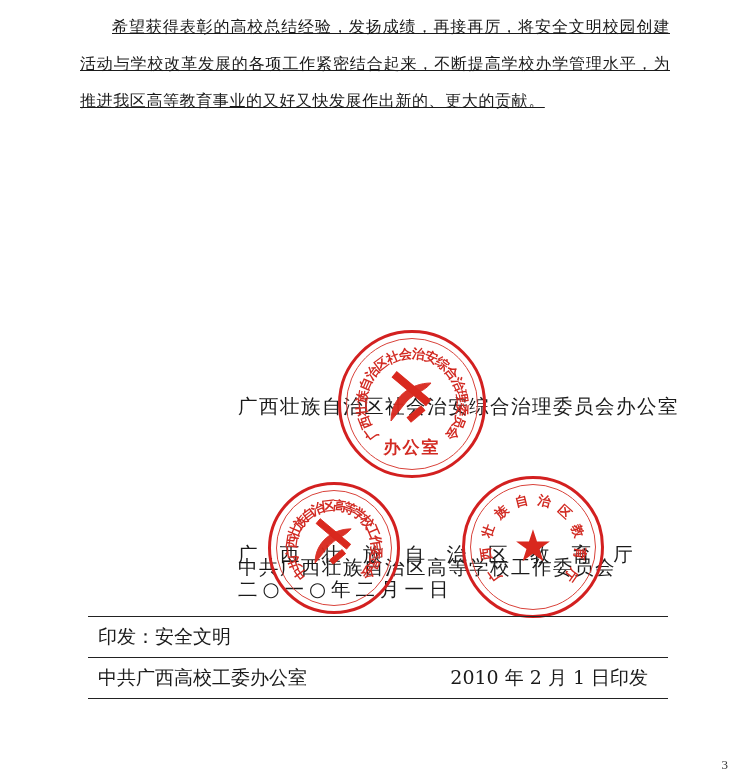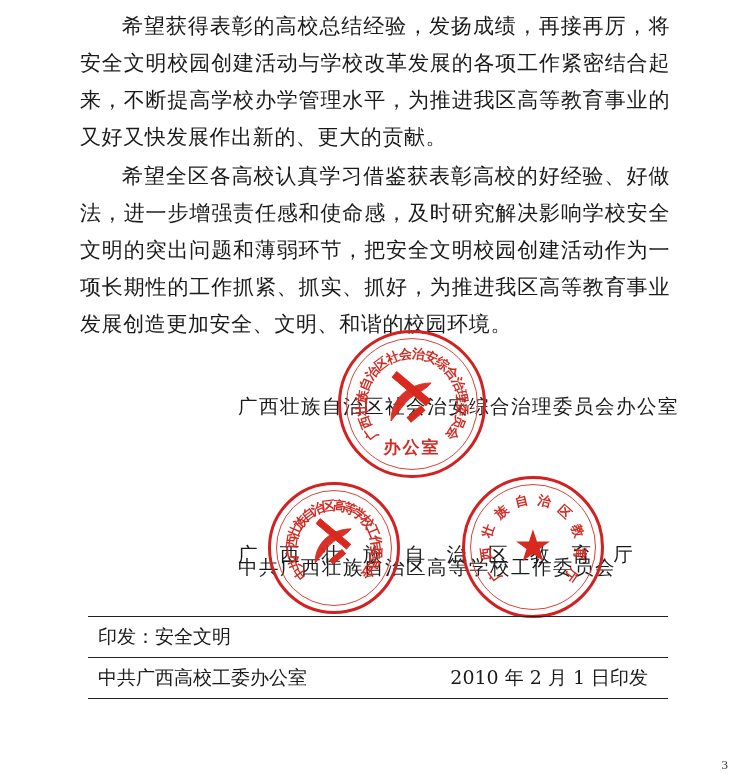--- a/index.html
+++ b/index.html
@@ -20,27 +20,28 @@
     width: 750px;
     height: 781px;
   }
   .body-text {
     position: absolute;
     left: 80px;
     top: 8px;
     width: 590px;
   }
   .para {
-    font-size: 21px;
+    font-size: 16px;
     line-height: 37px;
     letter-spacing: 0.6px;
     text-align: justify;
     text-justify: inter-ideograph;
     margin: 0 0 2px 0;
     text-indent: 2em;
+    text-decoration: underline;
   }
   
   .seal {
     position: absolute;
     border-radius: 50%;
     box-sizing: border-box;
   }
   .seal-ring {
     border: 3.5px solid #d32020;
   }
@@ -150,26 +151,26 @@
     font-family: "Liberation Serif", serif;
   }
 </style>
 </head>
 <body>
 
 <div class="page">
 
   <div class="body-text">
     <p class="para">希望获得表彰的高校总结经验，发扬成绩，再接再厉，将安全文明校园创建活动与学校改革发展的各项工作紧密结合起来，不断提高学校办学管理水平，为推进我区高等教育事业的又好又快发展作出新的、更大的贡献。</p>
-    <p class="para">希望全区各高校认真学习借鉴获表彰高校的好经验、好做法，进一步增强责任感和使命感，及时研究解决影响学校安全文明的突出问题和薄弱环节，把安全文明校园创建活动作为一项长期性的工作抓紧、抓实、抓好，为推进我区高等教育事业发展创造更加安全、文明、和谐的校园环境。</p>
   </div>
 
   <div class="sig-line" id="sig-1">广西壮族自治区社会治安综合治理委员会办公室</div>
   <div class="sig-line" id="sig-2">中共广西壮族自治区高等学校工作委员会</div>
   <div class="sig-line" id="sig-3">广 西 壮 族 自 治 区 教 育 厅</div>
+  <div class="sig-line" id="sig-4">二○一○年二月一日</div>
 
   <div class="seal seal-ring" id="seal-zonghe">
     <div class="seal-ring-inner"></div>
     <div class="seal-arc-text">
         <span style="transform: rotate(-126deg) translate(-50%, -59px);">广</span>
         <span style="transform: rotate(-111.176deg) translate(-50%, -59px);">西</span>
         <span style="transform: rotate(-96.3529deg) translate(-50%, -59px);">壮</span>
         <span style="transform: rotate(-81.5294deg) translate(-50%, -59px);">族</span>
         <span style="transform: rotate(-66.7059deg) translate(-50%, -59px);">自</span>
         <span style="transform: rotate(-51.8824deg) translate(-50%, -59px);">治</span>

